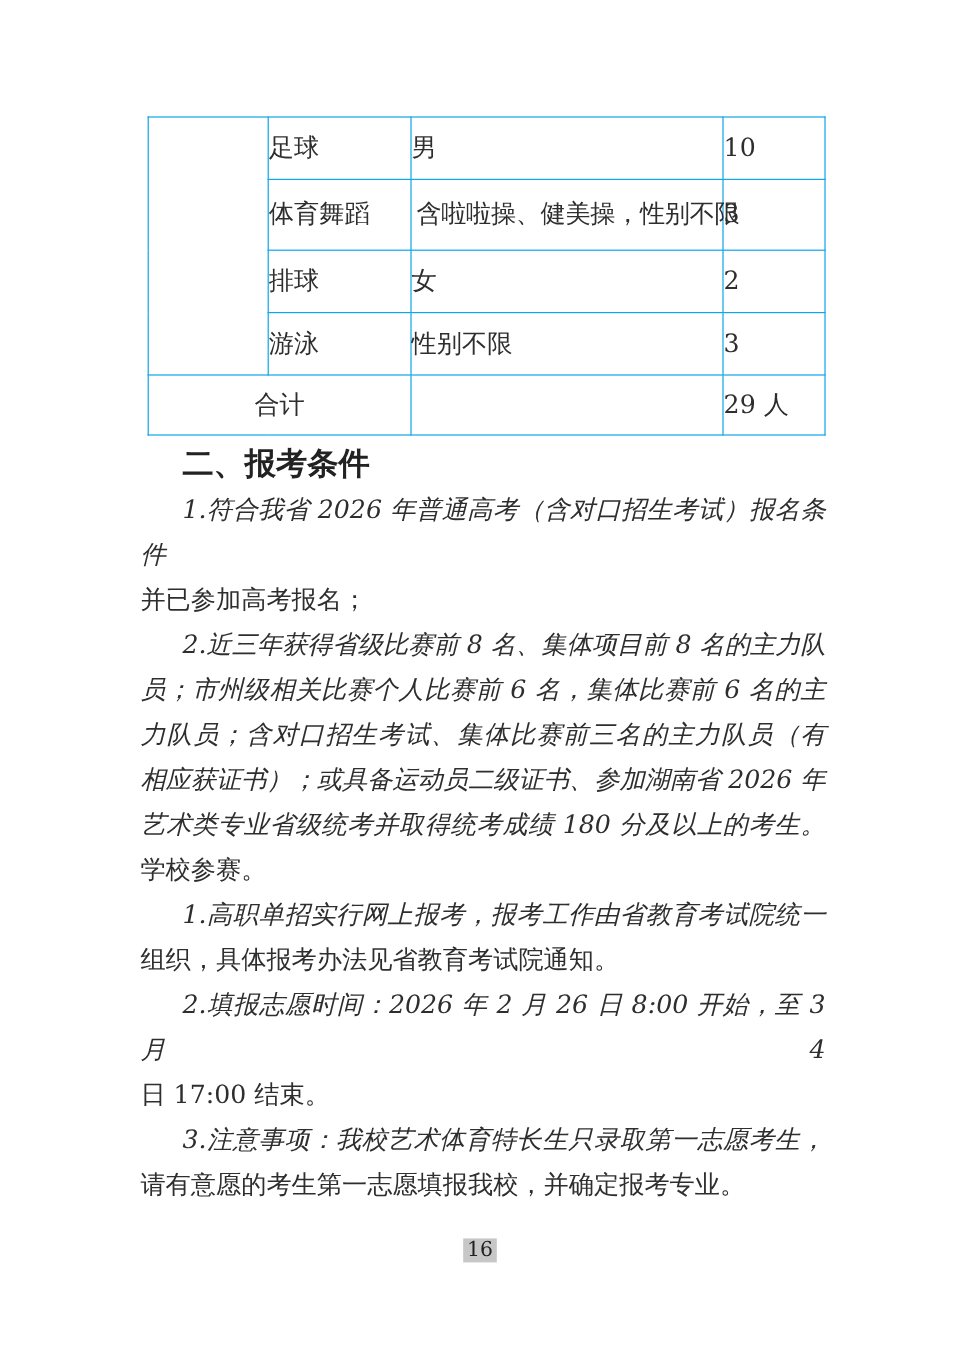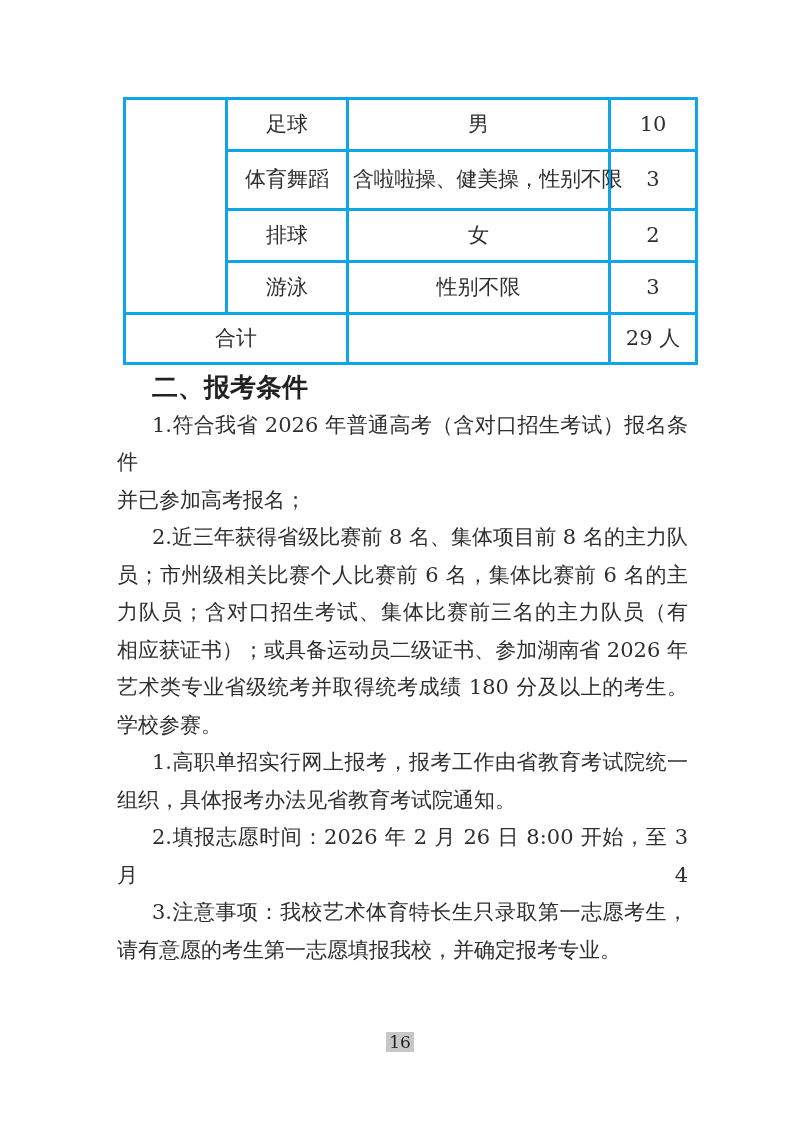--- a/index.html
+++ b/index.html
@@ -9,22 +9,22 @@
     color:#2e2e2e; overflow:hidden;
   }
   .sheet { position:absolute; inset:0; }
 
   
   .quota-table {
     position:absolute; left:123px; top:97px;
     border-collapse:collapse; table-layout:fixed; width:561px;
   }
   .quota-table td {
-    border:3px solid #0ea5e9; padding:0;
-    text-align:center; vertical-align:middle;
+    border:1px solid #0ea5e9; padding:0;
+    vertical-align:middle;
     font-size:21px; line-height:1.3;
   }
   .col-cat   { width:99px;  }
   .col-sport { width:118px; }
   .col-desc  { width:259px; text-align:left; padding:0 2px 0 34px; white-space:nowrap; }
   .col-desc.tight { padding-left:4px; font-size:21px; letter-spacing:-0.3px; }
   .col-count { width:84px; }
   .total-label { text-align:center; padding-left:80px; }
 
   
@@ -33,21 +33,21 @@
   }
   .heading {
     font-family:"DejaVu Sans","Liberation Sans",sans-serif;
     font-weight:bold; font-size:26px; line-height:37.5px;
     text-indent:35px; color:#222;
   }
   .line {
     font-size:21px; line-height:37.5px; text-align:justify;
   }
   .line.first { text-indent:35px; }
-  .line.full  { text-align-last:justify; }
+  .line.full  { text-align-last:justify;font-style:italic; }
 
   
   .page-footer {
     position:absolute; left:0; top:1032px; width:800px; text-align:center;
   }
   .page-num {
     display:inline-block; font-size:17px; line-height:20px;
     padding:0 3px; background:#c7c7c7; color:#222;
   }
 </style>
@@ -93,20 +93,21 @@
       <div class="line">并已参加高考报名；</div>
       <div class="line first full">2.近三年获得省级比赛前 8 名、集体项目前 8 名的主力队</div>
       <div class="line full">员；市州级相关比赛个人比赛前 6 名，集体比赛前 6 名的主</div>
       <div class="line full">力队员；含对口招生考试、集体比赛前三名的主力队员（有</div>
       <div class="line full">相应获证书）；或具备运动员二级证书、参加湖南省 2026 年</div>
       <div class="line full">艺术类专业省级统考并取得统考成绩 180 分及以上的考生。</div>
       <div class="line">学校参赛。</div>
       <div class="line first full">1.高职单招实行网上报考，报考工作由省教育考试院统一</div>
       <div class="line">组织，具体报考办法见省教育考试院通知。</div>
       <div class="line first full">2.填报志愿时间：2026 年 2 月 26 日 8:00 开始，至 3 月 4</div>
+      <div class="line">日 17:00 结束。</div>
       <div class="line first full">3.注意事项：我校艺术体育特长生只录取第一志愿考生，</div>
       <div class="line">请有意愿的考生第一志愿填报我校，并确定报考专业。</div>
     </div>
 
   <div class="page-footer">
     <span class="page-num">16</span>
   </div>
 
 </div>
 

